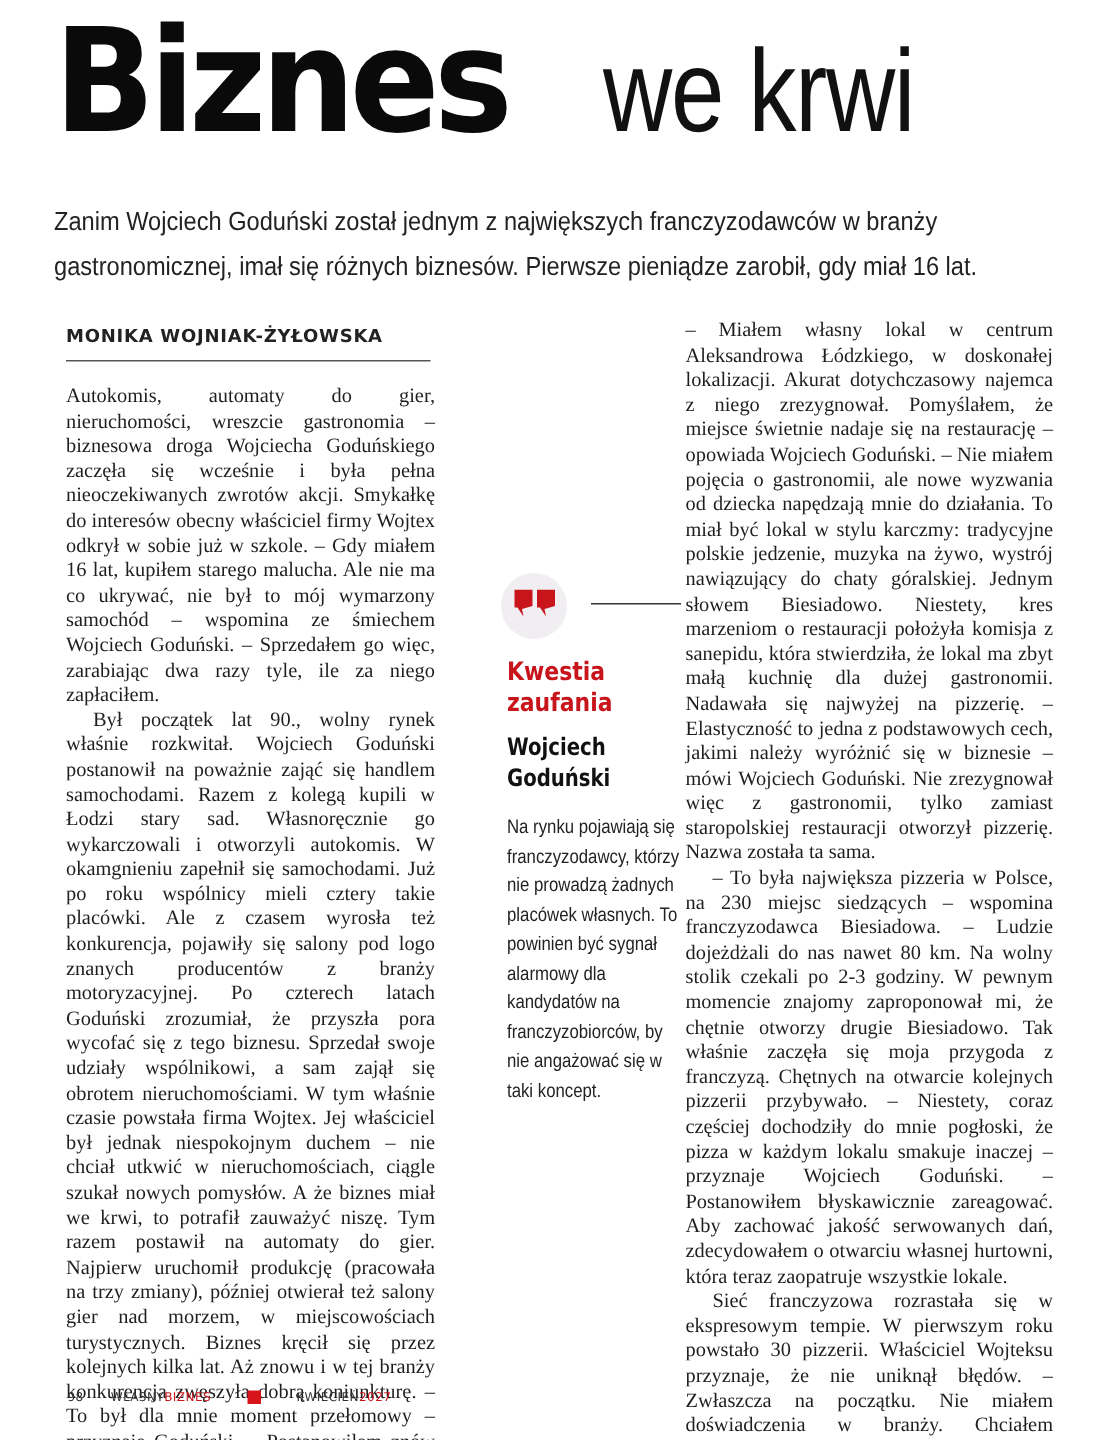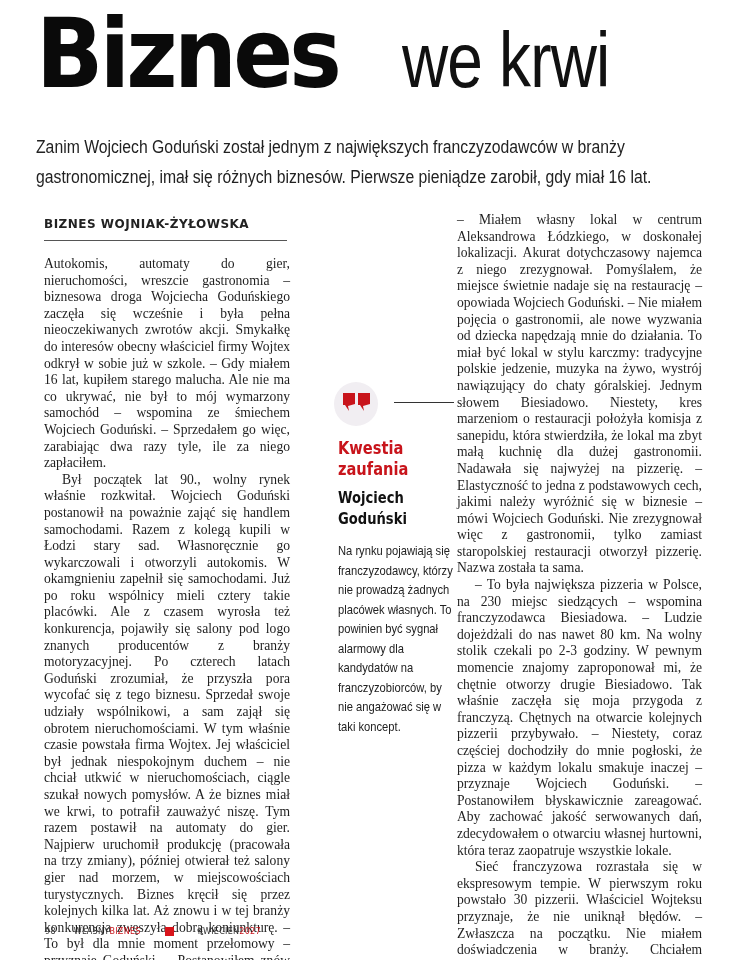--- a/index.html
+++ b/index.html
@@ -79,21 +79,21 @@
 </head>
 <body>
 
 <div class="headline">
   <span class="bold">Biznes</span>
   <span class="light">we krwi</span>
 </div>
 
 <div class="lead">Zanim Wojciech Goduński został jednym z największych franczyzodawców w branży gastronomicznej, imał się różnych biznesów. Pierwsze pieniądze zarobił, gdy miał 16 lat.</div>
 
-<div class="byline">BIZNES WOJNIAK-ŻYŁOWSKA</div>
+<div class="byline">MONIKA WOJNIAK-ŻYŁOWSKA</div>
 
 <div class="col col-left">
   <p>Autokomis, automaty do gier, nieruchomości, wreszcie gastronomia – biznesowa droga Wojciecha Goduńskiego zaczęła się wcześnie i była pełna nieoczekiwanych zwrotów akcji. Smykałkę do interesów obecny właściciel firmy Wojtex odkrył w sobie już w szkole. – Gdy miałem 16 lat, kupiłem starego malucha. Ale nie ma co ukrywać, nie był to mój wymarzony samochód – wspomina ze śmiechem Wojciech Goduński. – Sprzedałem go więc, zarabiając dwa razy tyle, ile za niego zapłaciłem.</p>
   <p class="indent">Był początek lat 90., wolny rynek właśnie rozkwitał. Wojciech Goduński postanowił na poważnie zająć się handlem samochodami. Razem z kolegą kupili w Łodzi stary sad. Własnoręcznie go wykarczowali i otworzyli autokomis. W okamgnieniu zapełnił się samochodami. Już po roku wspólnicy mieli cztery takie placówki. Ale z czasem wyrosła też konkurencja, pojawiły się salony pod logo znanych producentów z branży motoryzacyjnej. Po czterech latach Goduński zrozumiał, że przyszła pora wycofać się z tego biznesu. Sprzedał swoje udziały wspólnikowi, a sam zajął się obrotem nieruchomościami. W tym właśnie czasie powstała firma Wojtex. Jej właściciel był jednak niespokojnym duchem – nie chciał utkwić w nieruchomościach, ciągle szukał nowych pomysłów. A że biznes miał we krwi, to potrafił zauważyć niszę. Tym razem postawił na automaty do gier. Najpierw uruchomił produkcję (pracowała na trzy zmiany), później otwierał też salony gier nad morzem, w miejscowościach turystycznych. Biznes kręcił się przez kolejnych kilka lat. Aż znowu i w tej branży konkurencja zwęszyła dobrą koniunkturę. – To był dla mnie moment przełomowy – przyznaje Goduński. – Postanowiłem znów się przebranżowić.</p>
 
 </div>
 
 <div class="pull">
   <div class="quote-wrap">
     <div class="quote-circle"></div>

